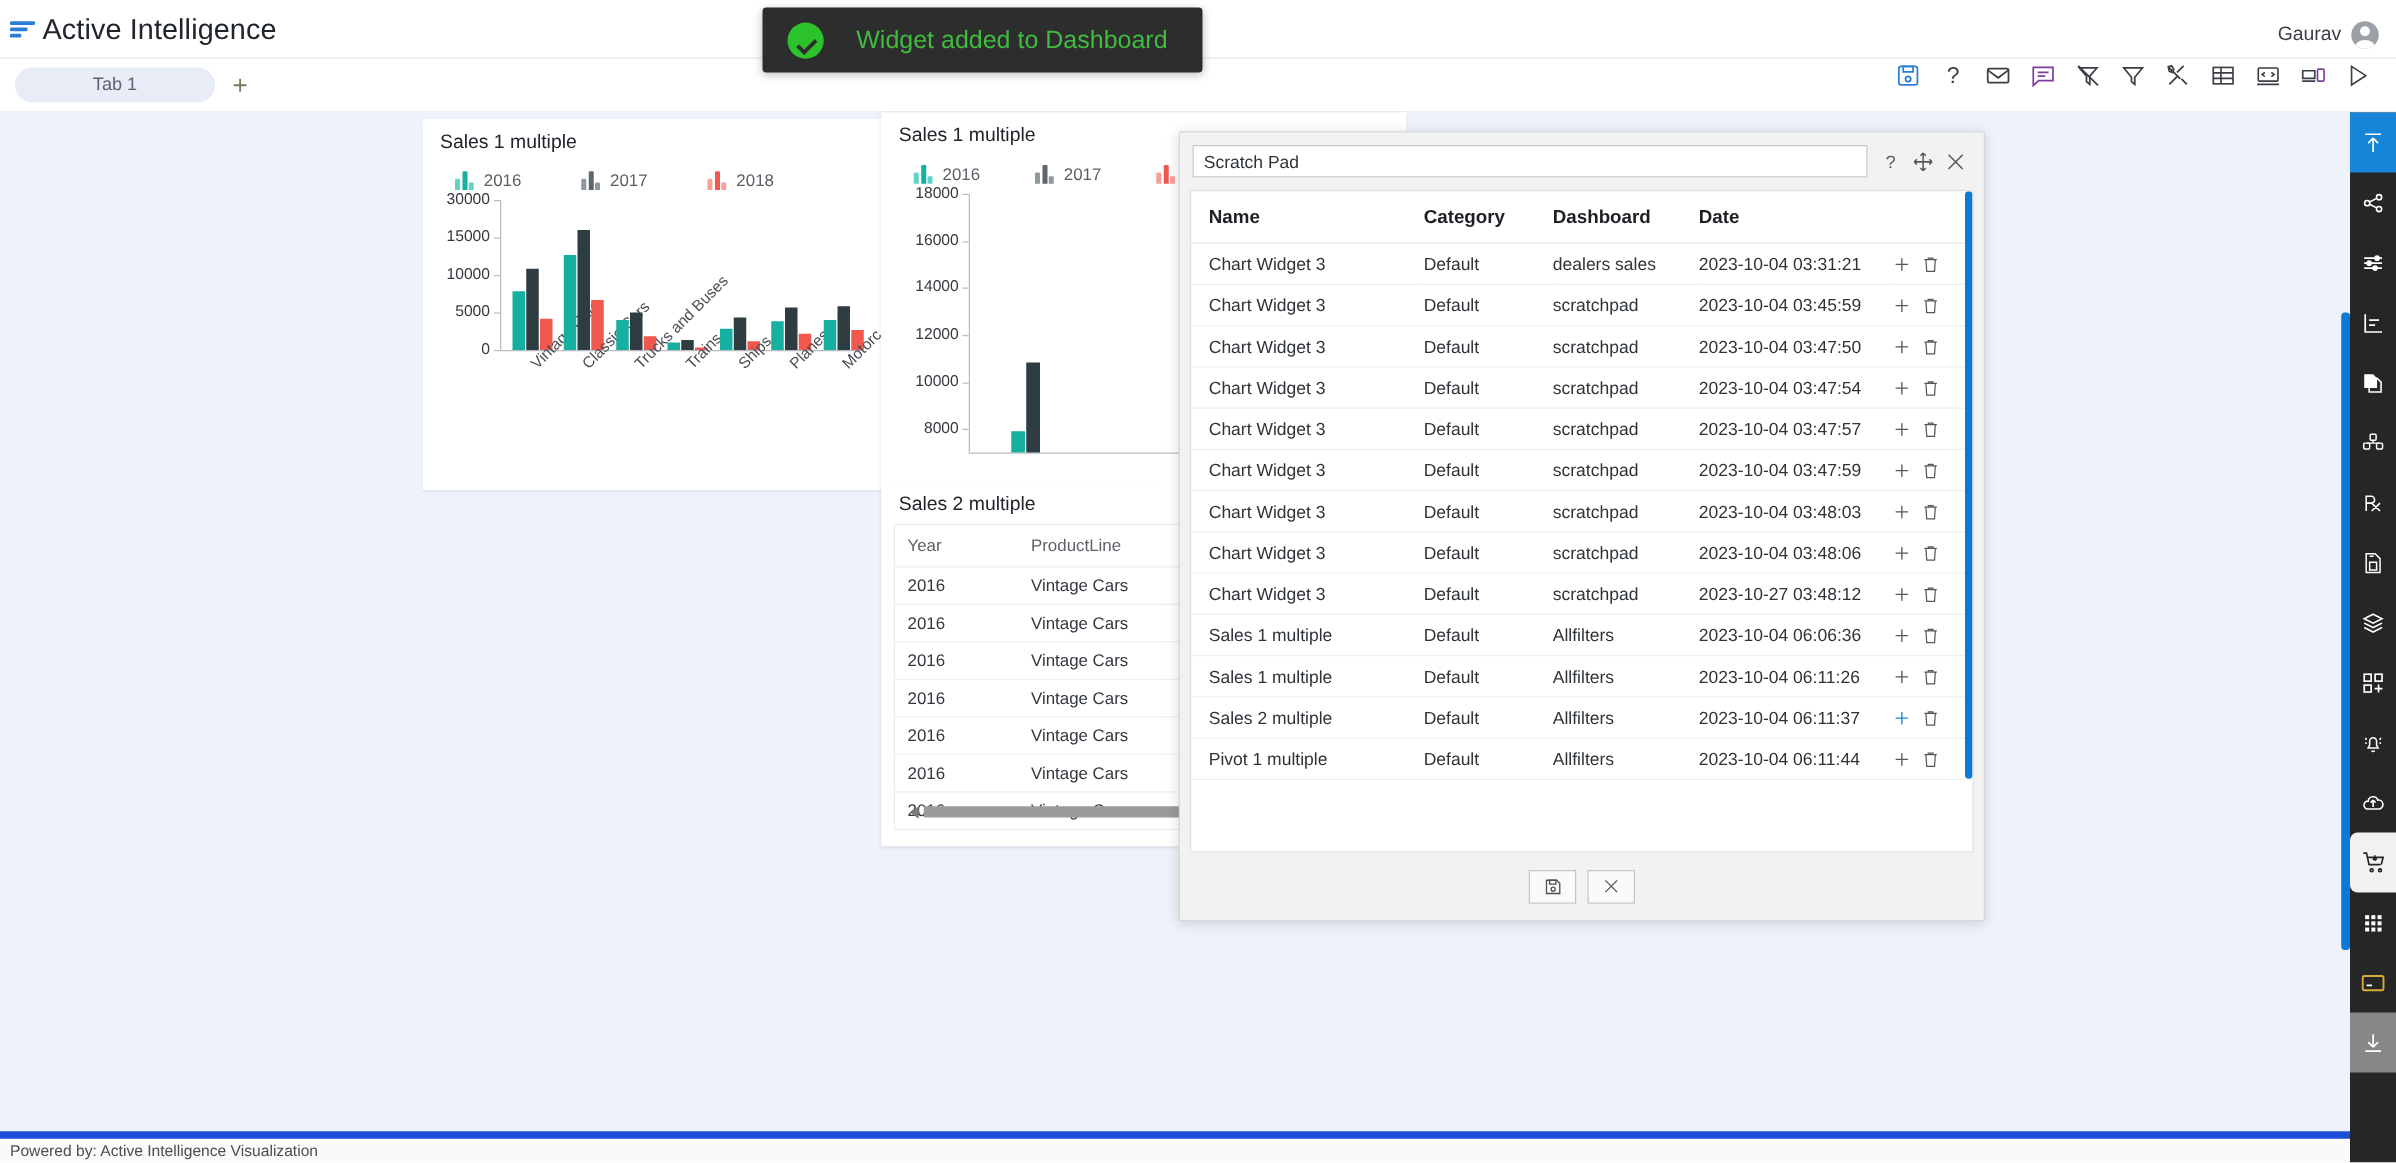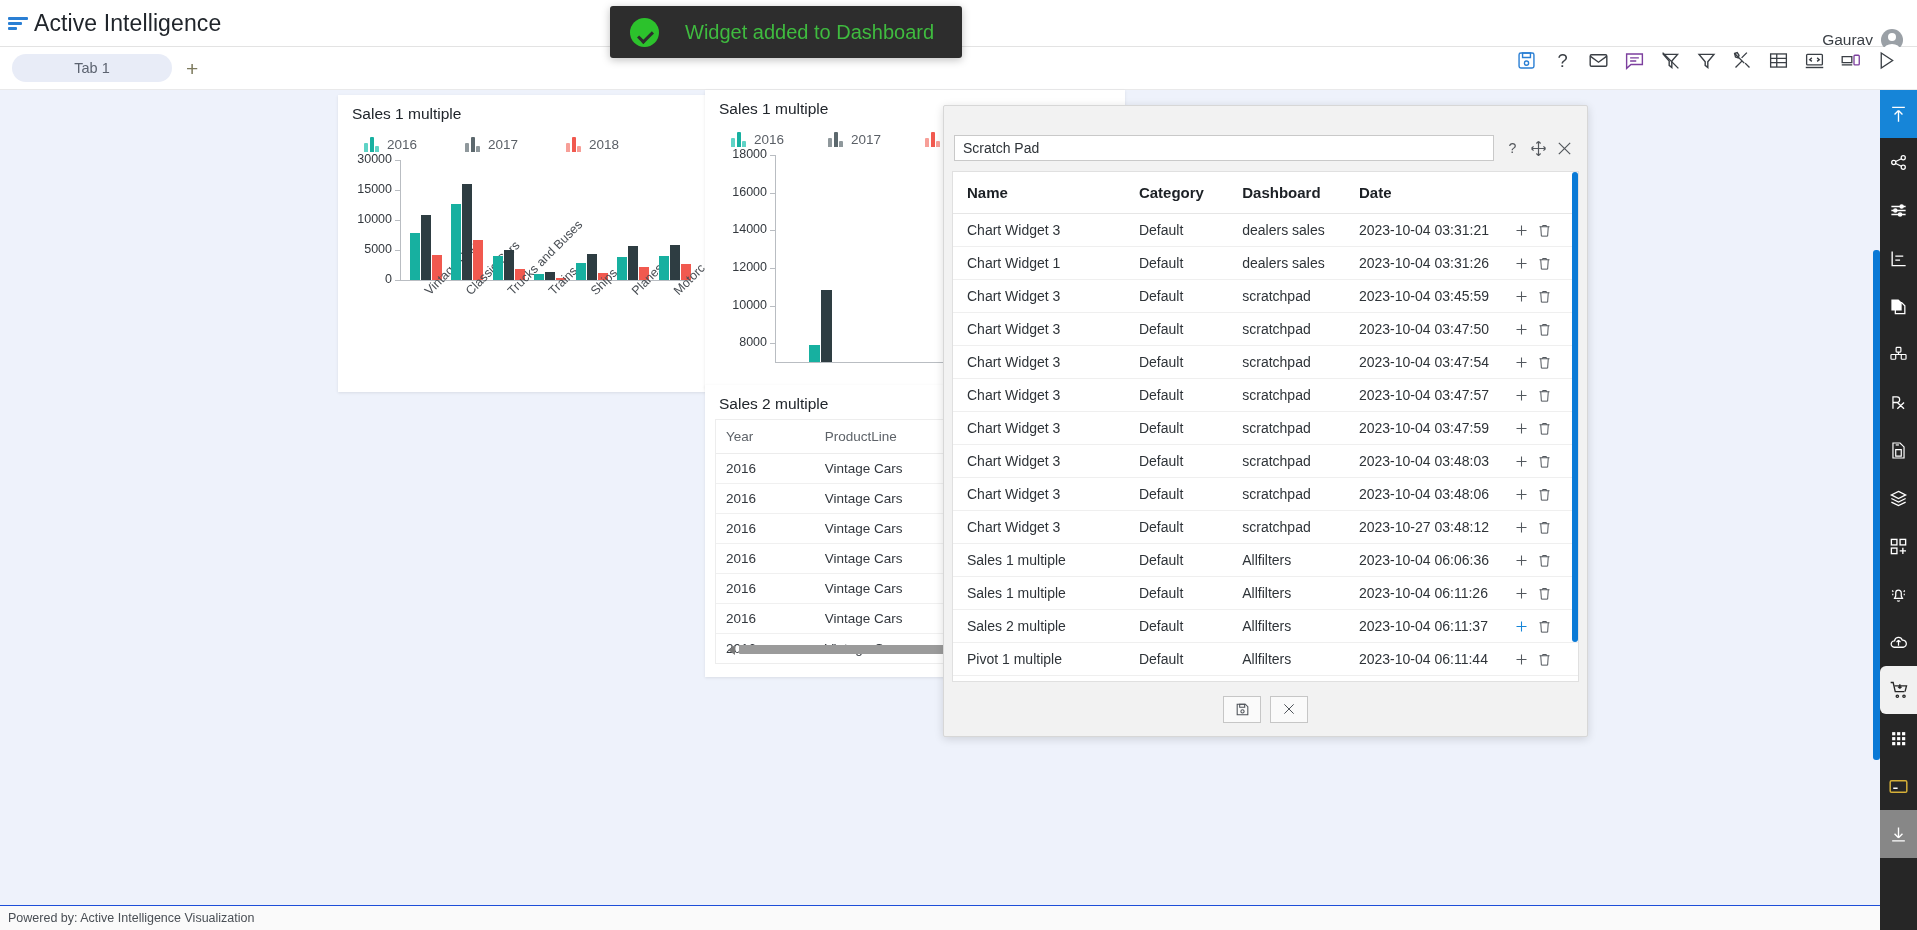--- a/index.html
+++ b/index.html
@@ -19,21 +19,21 @@
   .brand { display: flex; align-items: center; gap: 6px; padding-left: 8px; }
   .brand-icon { width: 20px; height: 18px; position: relative; }
   .brand-icon i {
     position: absolute; left: 0; height: 2.5px; background: #2a7fd4; border-radius: 1px;
   }
   .brand-icon i:nth-child(1){ top: 3px; width: 20px; }
   .brand-icon i:nth-child(2){ top: 8px; width: 14px; }
   .brand-icon i:nth-child(3){ top: 13px; width: 9px; }
   .brand-title { font-size: 23px; color: #20252b; font-weight: 400; letter-spacing: .1px; }
   .user-area {
-    position: absolute; right: 14px; top: 16px; height: 47px;
+    position: absolute; right: 14px; top: 4px; height: 47px;
     display: flex; align-items: center; gap: 8px;
   }
   .user-name { font-size: 15.5px; color: #3a3f45; }
   .avatar {
     width: 22px; height: 22px; border-radius: 50%; background: #9aa0a6;
     position: relative; overflow: hidden;
   }
   .avatar::before {
     content:""; position:absolute; top:4px; left:7px; width:8px; height:8px;
     border-radius:50%; background:#fff;
@@ -127,21 +127,21 @@
   .toast-txt { font-size: 20px; color: #3fbb3f; }
 
   
   .panel {
     position: absolute; left: 943px; top: 105px; width: 645px; height: 632px;
     background: #f2f2f2; border: 1px solid #d7d7d7; border-radius: 2px;
     box-shadow: 0 2px 10px rgba(0,0,0,.14); z-index: 30;
     display: flex; flex-direction: column;
   }
   .panel-head {
-    height: 46px; display: flex; align-items: center; padding: 0 10px; gap: 10px; margin-top: 19px;
+    height: 46px; display: flex; align-items: center; padding: 0 10px; gap: 10px;
   }
   .panel-input {
     flex: 1; height: 26px; background:#fff; border:1px solid #c9c9c9;
     font-size: 14px; color:#2e3338; padding: 0 8px; font-family:"Liberation Sans", sans-serif;
   }
   .panel-ctrls { display:flex; align-items:center; gap: 9px; padding-right: 4px; }
   .pc { width:17px; height:17px; cursor:pointer; color:#54585d; }
   .panel-body {
     flex: 1; margin: 0 8px; background:#ffffff; border:1px solid #e0e0e0;
     position: relative; overflow: hidden;
@@ -183,21 +183,21 @@
     width: 37px; height: 48px; display:flex; align-items:center; justify-content:center;
     cursor:pointer; color:#ffffff;
   }
   .rail-item.active-blue { background:#1685d8; }
   .rail-item.active-light { background:#f1f1f1; color:#262626; border-radius:6px 0 0 6px; }
   .rail-item.gray { background:#878787; }
 
   
   .footer {
     position:absolute; left:0; bottom:0; width:1880px; height:25px;
-    background:#fafafa; border-top:1px solid #1d4ed8;
+    background:#fafafa; border-top:6px solid #1d4ed8;
     display:flex; align-items:center; padding-left:8px;
   }
   .footer span { font-size:12.5px; color:#4a4f55; }
 </style>
 </head>
 <body>
 
 <div id="app">
 
   <div class="topbar">
@@ -499,36 +499,20 @@
                   <svg class="ra" viewBox="0 0 24 24" fill="none" stroke="#53585e" stroke-width="1.7">
                     <path d="M12 4v16M4 12h16"></path>
                   </svg>
                   <svg class="ra" viewBox="0 0 24 24" fill="none" stroke="#53585e" stroke-width="1.6">
                     <path d="M4 6h16M9 6V4h6v2M6 6l1 15h10l1-15"></path>
                   </svg>
                 </span>
               </td>
             </tr>
             <tr>
-              <td class="c-name">Chart Widget 1</td>
-              <td class="c-cat">Default</td>
-              <td class="c-dash">dealers sales</td>
-              <td class="c-date">2023-10-04 03:31:26</td>
-              <td class="c-act">
-                <span class="rowacts">
-                  <svg class="ra" viewBox="0 0 24 24" fill="none" stroke="#53585e" stroke-width="1.7">
-                    <path d="M12 4v16M4 12h16"></path>
-                  </svg>
-                  <svg class="ra" viewBox="0 0 24 24" fill="none" stroke="#53585e" stroke-width="1.6">
-                    <path d="M4 6h16M9 6V4h6v2M6 6l1 15h10l1-15"></path>
-                  </svg>
-                </span>
-              </td>
-            </tr>
-            <tr>
               <td class="c-name">Chart Widget 3</td>
               <td class="c-cat">Default</td>
               <td class="c-dash">scratchpad</td>
               <td class="c-date">2023-10-04 03:45:59</td>
               <td class="c-act">
                 <span class="rowacts">
                   <svg class="ra" viewBox="0 0 24 24" fill="none" stroke="#53585e" stroke-width="1.7">
                     <path d="M12 4v16M4 12h16"></path>
                   </svg>
                   <svg class="ra" viewBox="0 0 24 24" fill="none" stroke="#53585e" stroke-width="1.6">

